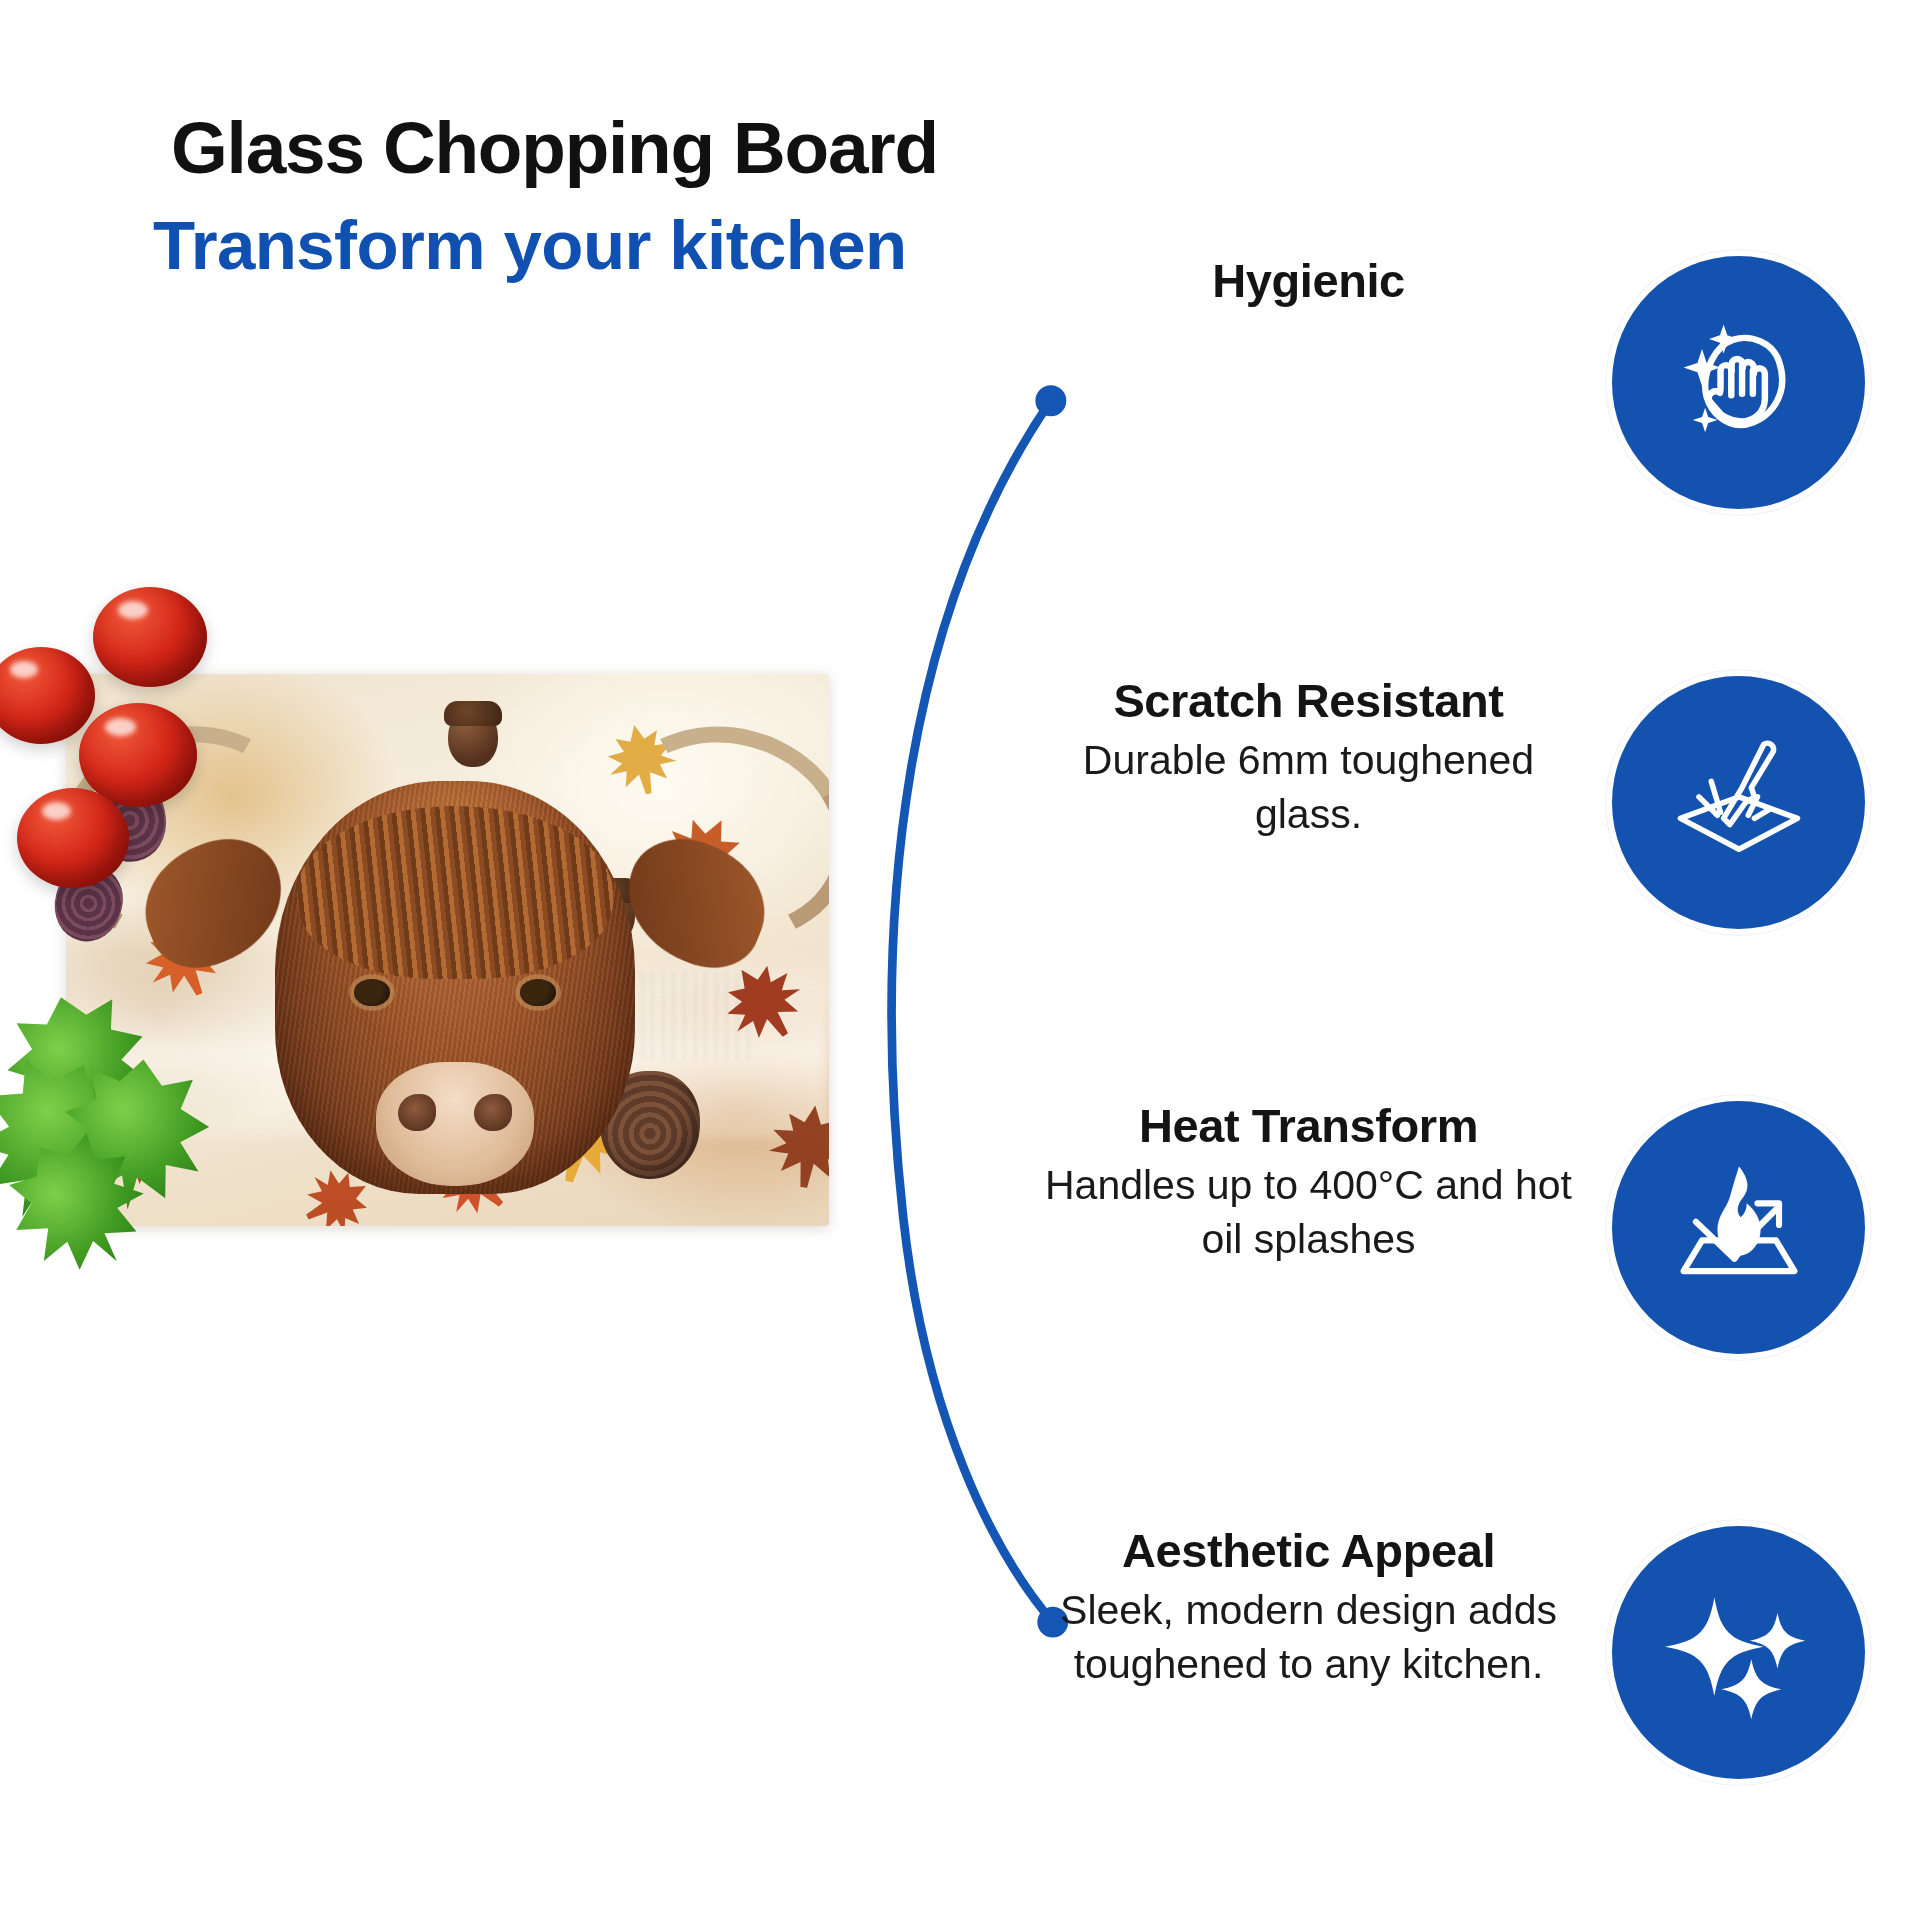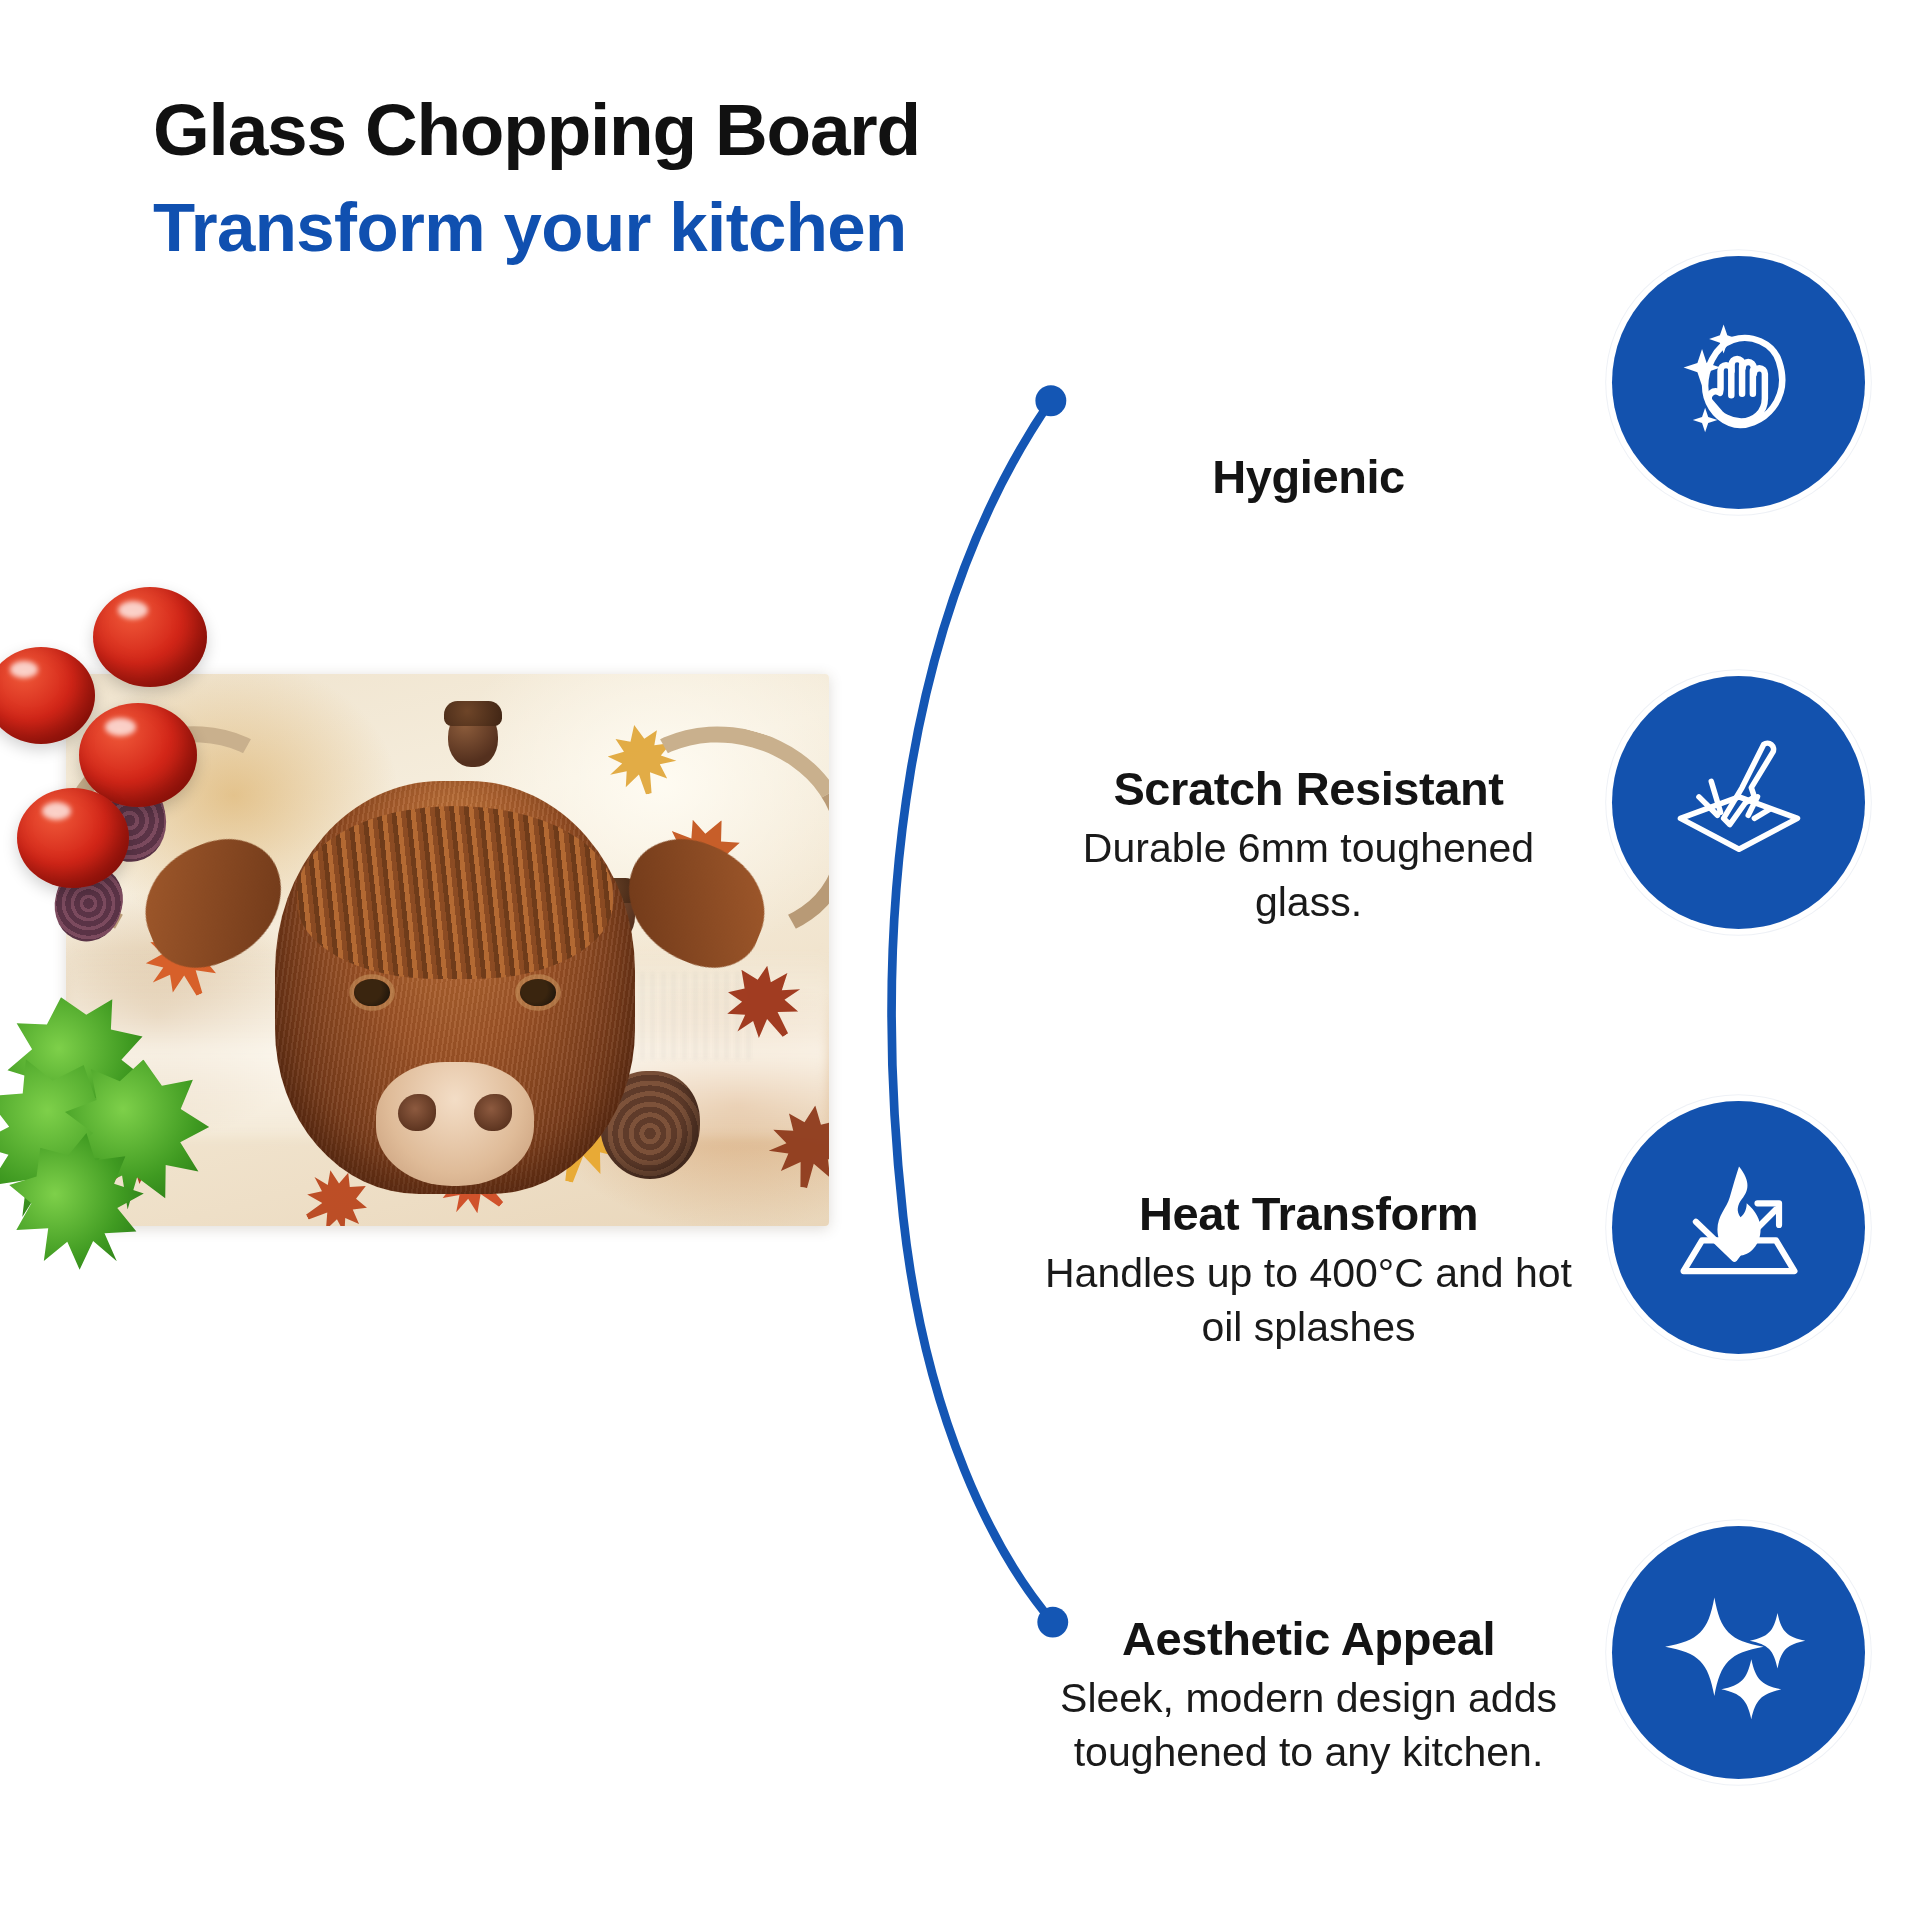--- a/index.html
+++ b/index.html
@@ -18,21 +18,21 @@
   }
 
   
   #header { position: absolute; left: 153px; top: 93px; width: 966px; }
   #product-title {
     font-size: 73px;
     font-weight: 700;
     color: #111111;
     letter-spacing: -1.2px;
     line-height: 1.0;
-    margin: 0;
+    margin: 18px;
     white-space: nowrap;
   }
   #product-subtitle {
     font-size: 69px;
     font-weight: 700;
     color: #1050B0;
     letter-spacing: -0.6px;
     line-height: 1.0;
     margin: 27px 0 0 0;
     white-space: nowrap;
@@ -175,21 +175,21 @@
   .parsley{
     position:absolute;
     background: radial-gradient(circle at 40% 34%, #7ed04a 0%, #3f9a21 55%, #1f6a12 100%);
     clip-path: polygon(50% 0%, 64% 16%, 84% 10%, 78% 30%, 98% 40%, 80% 52%, 94% 70%, 72% 68%, 74% 90%, 54% 78%, 50% 100%, 44% 78%, 24% 90%, 28% 68%, 6% 70%, 22% 52%, 2% 40%, 22% 30%, 16% 10%, 36% 16%);
   }
 
   
   #connector { position: absolute; left: 850px; top: 367px; width: 309px; height: 1313px; }
 
   
-  .feature { position: absolute; display: flex; align-items: flex-end; }
+  .feature { position: absolute; display: flex; align-items: flex-start; }
   .feature-text {
     width: 541px;
     text-align: center;
     color: #141414;
   }
   .feature-title {
     font-size: 47px;
     font-weight: 700;
     letter-spacing: -0.4px;
     line-height: 1.05;

